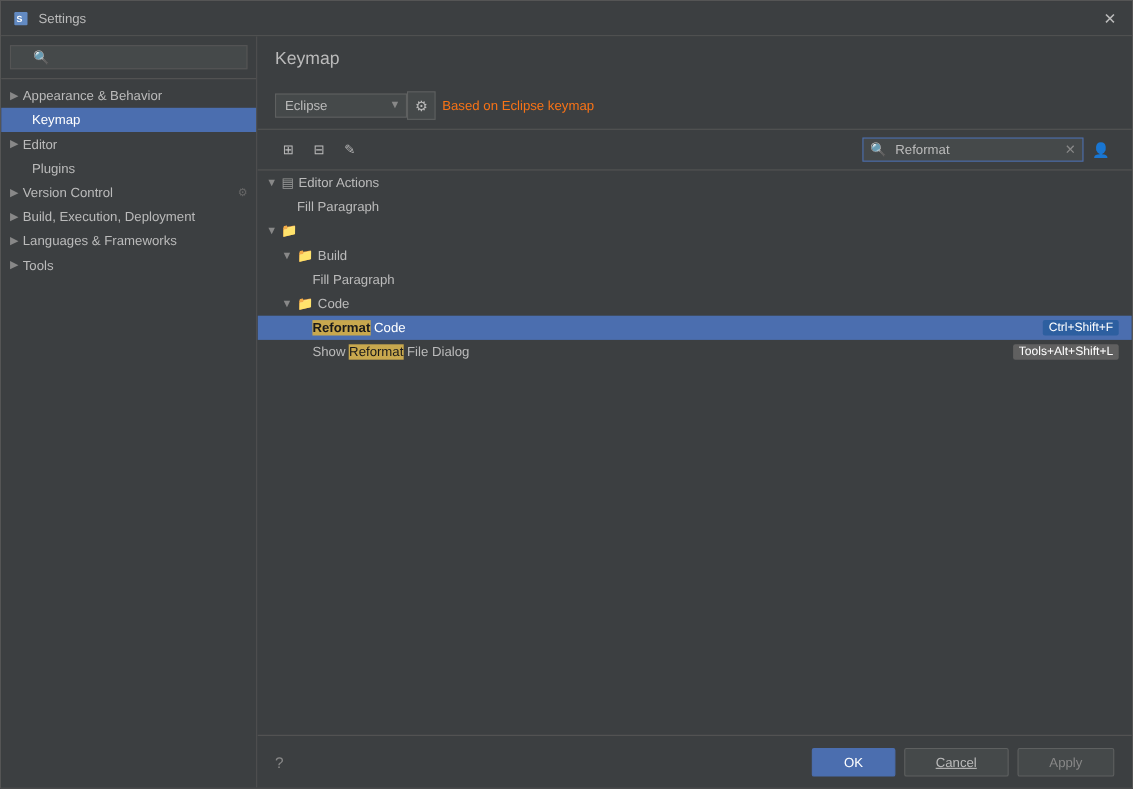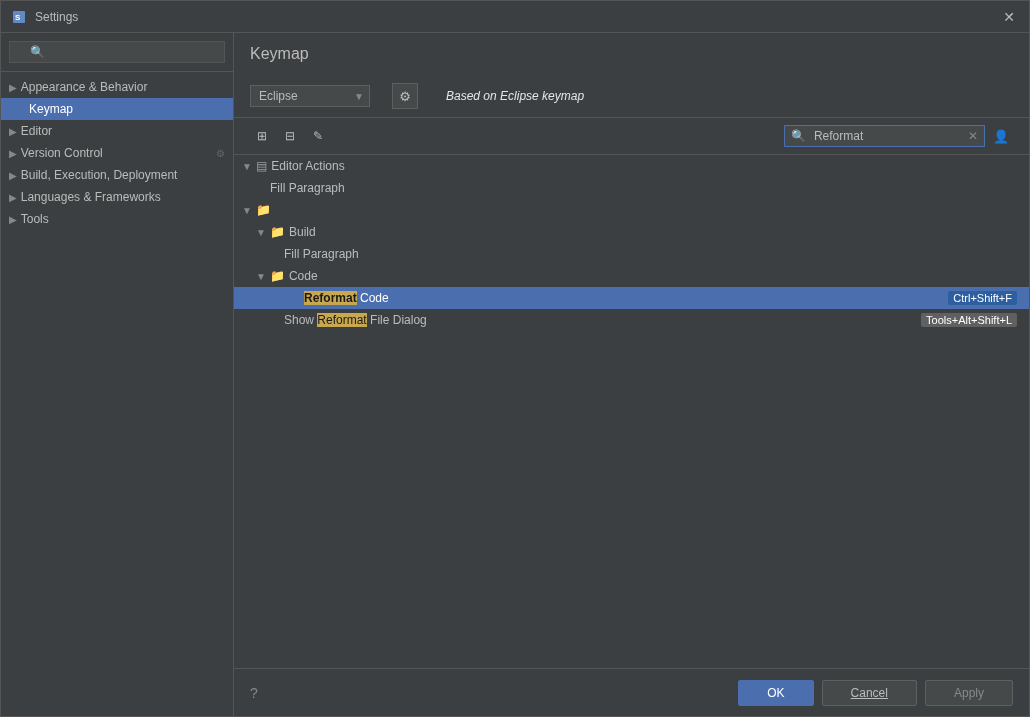--- a/index.html
+++ b/index.html
@@ -131,21 +131,21 @@
     }
     .content-title {
       font-size: 16px;
       color: #bbbbbb;
       font-weight: normal;
       margin-bottom: 10px;
     }
     .keymap-controls {
       display: flex;
       align-items: center;
-      gap: 22px;
+      gap: 0;
       margin-top: 20px;
     }
     .keymap-select {
       background: #45494a;
       border: 1px solid #5e6060;
       color: #bbbbbb;
       padding: 3px 24px 3px 8px;
       font-size: 12px;
       outline: none;
       appearance: none;
@@ -173,24 +173,23 @@
       background: #45494a;
       border: 1px solid #5e6060;
       color: #bbbbbb;
       cursor: pointer;
       display: flex;
       align-items: center;
       justify-content: center;
       font-size: 13px;
     }
     .keymap-based-text {
-      color: #e5e5e5;
+      color: #f97316;
       font-size: 12px;
       margin-left: 6px;
-      font-style: italic;
     }
     .toolbar-row {
       display: flex;
       align-items: center;
       padding: 6px 16px;
       gap: 4px;
       border-bottom: 1px solid #555;
     }
     .toolbar-btn {
       width: 24px;
@@ -250,21 +249,21 @@
       overflow-x: auto;
     }
     .tree-node {
       display: flex;
       align-items: center;
       padding: 2px 4px;
       cursor: default;
       min-height: 22px;
       white-space: nowrap;
     }
-    .tree-node.selected { background: #4b6eaf; color: #ffffff; gap: 20px; }
+    .tree-node.selected { background: #4b6eaf; color: #ffffff; }
     .tree-node .indent { display: inline-block; }
     .tree-node .expand-arrow {
       width: 14px;
       font-size: 10px;
       color: #888;
       flex-shrink: 0;
     }
     .tree-node .node-icon {
       margin-right: 4px;
       font-size: 12px;
@@ -370,20 +369,23 @@
 
         <div class="sidebar-item child active">
           <span>Keymap</span>
         </div>
 
         <div class="sidebar-item section">
           <span class="arrow">▶</span>
           <span>Editor</span>
         </div>
 
+        <div class="sidebar-item child">
+          <span>Plugins</span>
+        </div>
 
         <div class="sidebar-item section">
           <span class="arrow">▶</span>
           <span>Version Control</span>
           <span class="gear-icon-small">⚙</span>
         </div>
 
         <div class="sidebar-item section">
           <span class="arrow">▶</span>
           <span>Build, Execution, Deployment</span>

